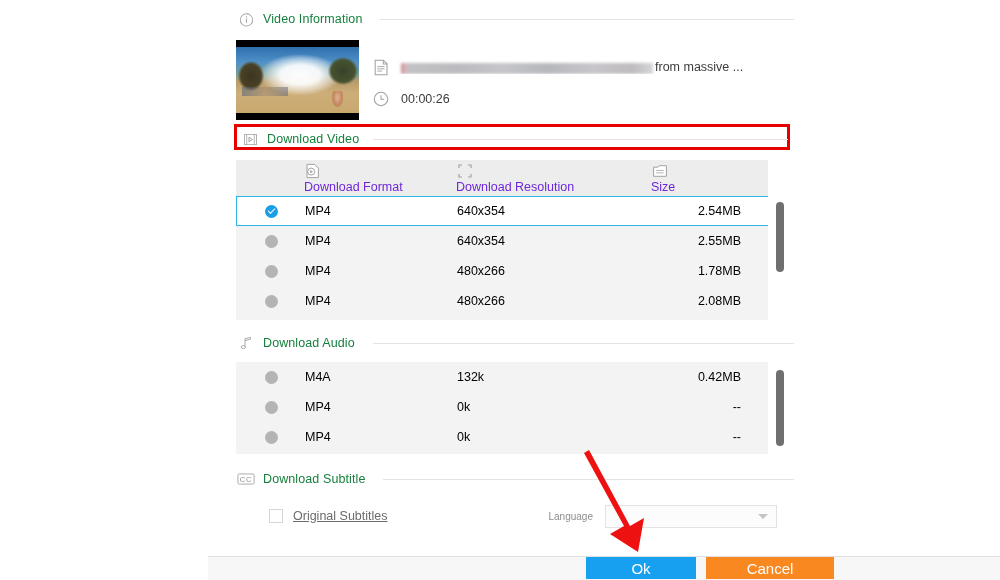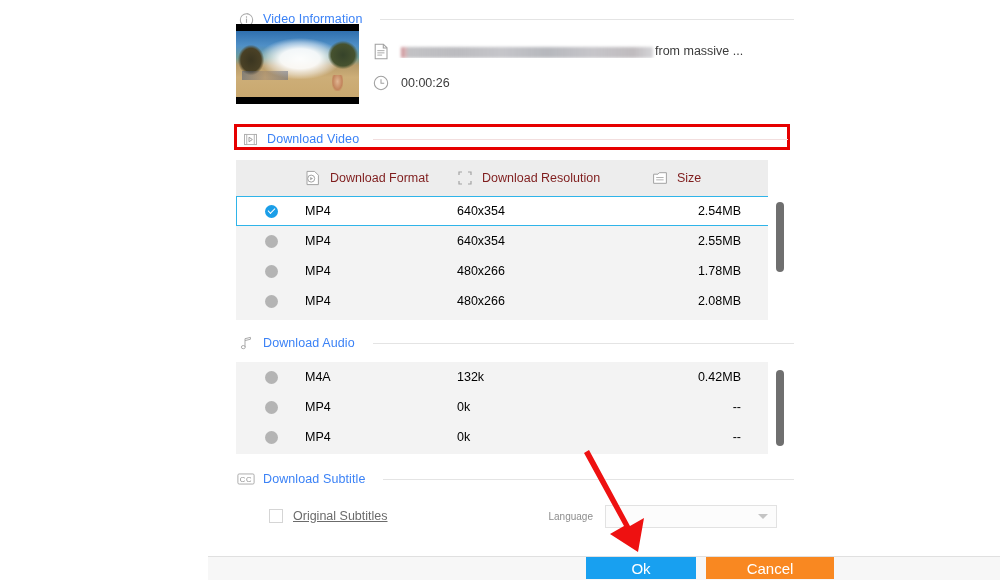--- a/index.html
+++ b/index.html
@@ -33,38 +33,38 @@
     width: 20px;
     height: 20px;
     flex: 0 0 20px;
     display: flex;
     align-items: center;
     justify-content: center;
     color: #a8a8a8;
   }
   .sect .s-label {
     font-size: 12.5px;
-    color: #3b82f6;
+    color: #15803d;
     padding-left: 7px;
     white-space: nowrap;
     letter-spacing: .1px;
   }
   .sect .s-rule {
     flex: 1 1 auto;
     height: 1px;
     background: #e4e4e4;
     margin-left: 18px;
   }
 
   
   #video-info { top: 8px; }
   #vi-body {
     position: absolute;
     left: 236px;
-    top: 24px;
+    top: 40px;
     width: 558px;
     height: 86px;
     padding-left: 8px;
   }
   #thumb {
     position: absolute;
     left: 0; top: 0;
     width: 123px;
     height: 80px;
     background: #000;
@@ -173,24 +173,24 @@
     background: #f3f3f3;
   }
   .thead {
     display: flex;
     align-items: center;
     height: 36px;
     background: #ededed;
   }
   .th {
     font-size: 12.5px;
-    color: #7f1d1d;
-    display: flex;
-    align-items: center;
+    color: #6d28d9;
+    display: flex;
     white-space: nowrap;
+    flex-direction: column;
   }
   .th .h-ico {
     width: 18px; height: 18px;
     display: flex; align-items: center; justify-content: center;
     color: #a3a3a3;
     margin-right: 8px;
   }
   .col-sel   { width: 68px; flex: 0 0 68px; display:flex; align-items:center; justify-content:center; }
   .col-fmt   { width: 152px; flex: 0 0 152px; }
   .col-res   { width: 195px; flex: 0 0 195px; }

